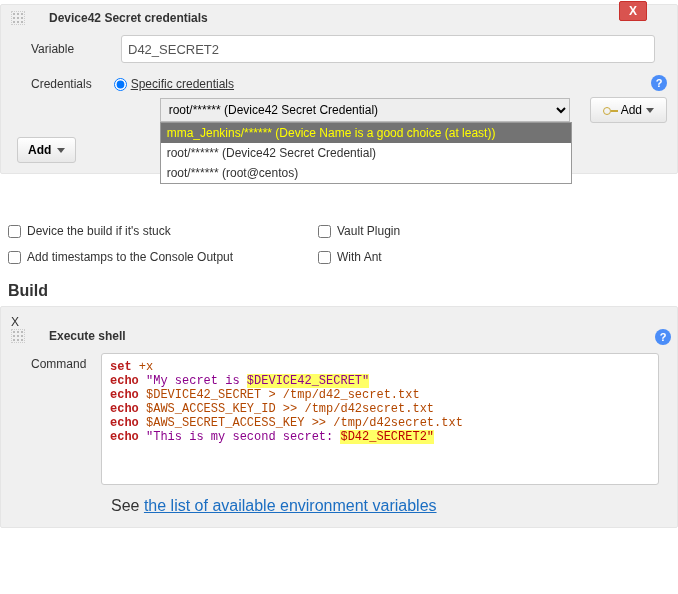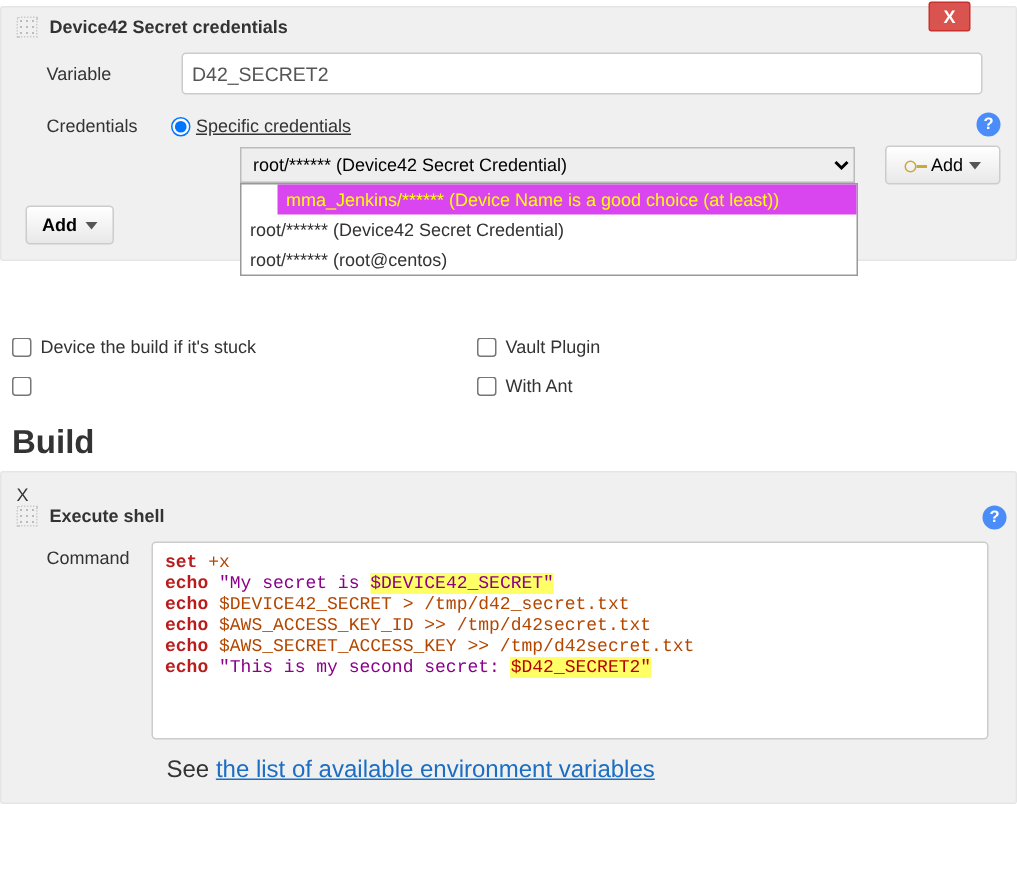--- a/index.html
+++ b/index.html
@@ -35,21 +35,21 @@
     line-height: 18px;
     border-radius: 2px;
     border: 1px solid #c9302c;
     cursor: pointer;
   }
   .section-header {
     display: flex;
     align-items: center;
     font-weight: bold;
     margin-bottom: 10px;
-    gap: 8px;
+    gap: 24px;
   }
   .drag-icon {
     width: 12px; height: 12px;
     display: inline-block;
     background:
       radial-gradient(circle,#bbb 1px,transparent 1px) 0 0 / 4px 4px;
     border: 1px dotted #ccc;
   }
 
   .form-row {
@@ -147,23 +147,22 @@
     border: 1px solid #999;
     background: #fff;
     z-index: 20;
   }
   .dropdown-list .opt {
     padding: 3px 6px;
     font-size: 12px;
     cursor: pointer;
   }
   .dropdown-list .opt.hl {
-    background: #d946ef;
+    background: #737373;
     color: yellow;
-    margin-left: 24px;
   }
 
   .add-dd {
     margin: 14px 0 0 6px;
   }
   .btn-dd {
     height: 26px;
     padding: 0 10px;
     border: 1px solid #ccc;
     border-radius: 3px;
@@ -187,21 +186,21 @@
     display: grid;
     grid-template-columns: 310px 1fr;
     row-gap: 12px;
     margin: 50px 8px 18px 8px;
   }
   .cb-cell { display: flex; align-items: center; gap: 6px; }
   .cb-cell input[type=checkbox] { margin:0; width:13px; height:13px; }
 
   
   h2.build {
-    font-size: 22px;
+    font-size: 16px;
     font-weight: bold;
     margin: 10px 8px 6px 8px;
   }
 
   
   .exec-section {
     position: relative;
     background: #f0f0f0;
     border: 1px solid #e5e5e5;
     border-radius: 2px;
@@ -310,20 +309,21 @@
   <label class="cb-cell">
     <input type="checkbox" style="">
     <span>Device the build if it's stuck</span>
   </label>
   <label class="cb-cell">
     <input type="checkbox" style="">
     <span>Vault Plugin</span>
   </label>
   <label class="cb-cell">
     <input type="checkbox" style="">
+    <span>Add timestamps to the Console Output</span>
   </label>
   <label class="cb-cell">
     <input type="checkbox" style="">
     <span>With Ant</span>
   </label>
 </div>
 
 <h2 class="build">Build</h2>
 
 <div class="exec-section">

